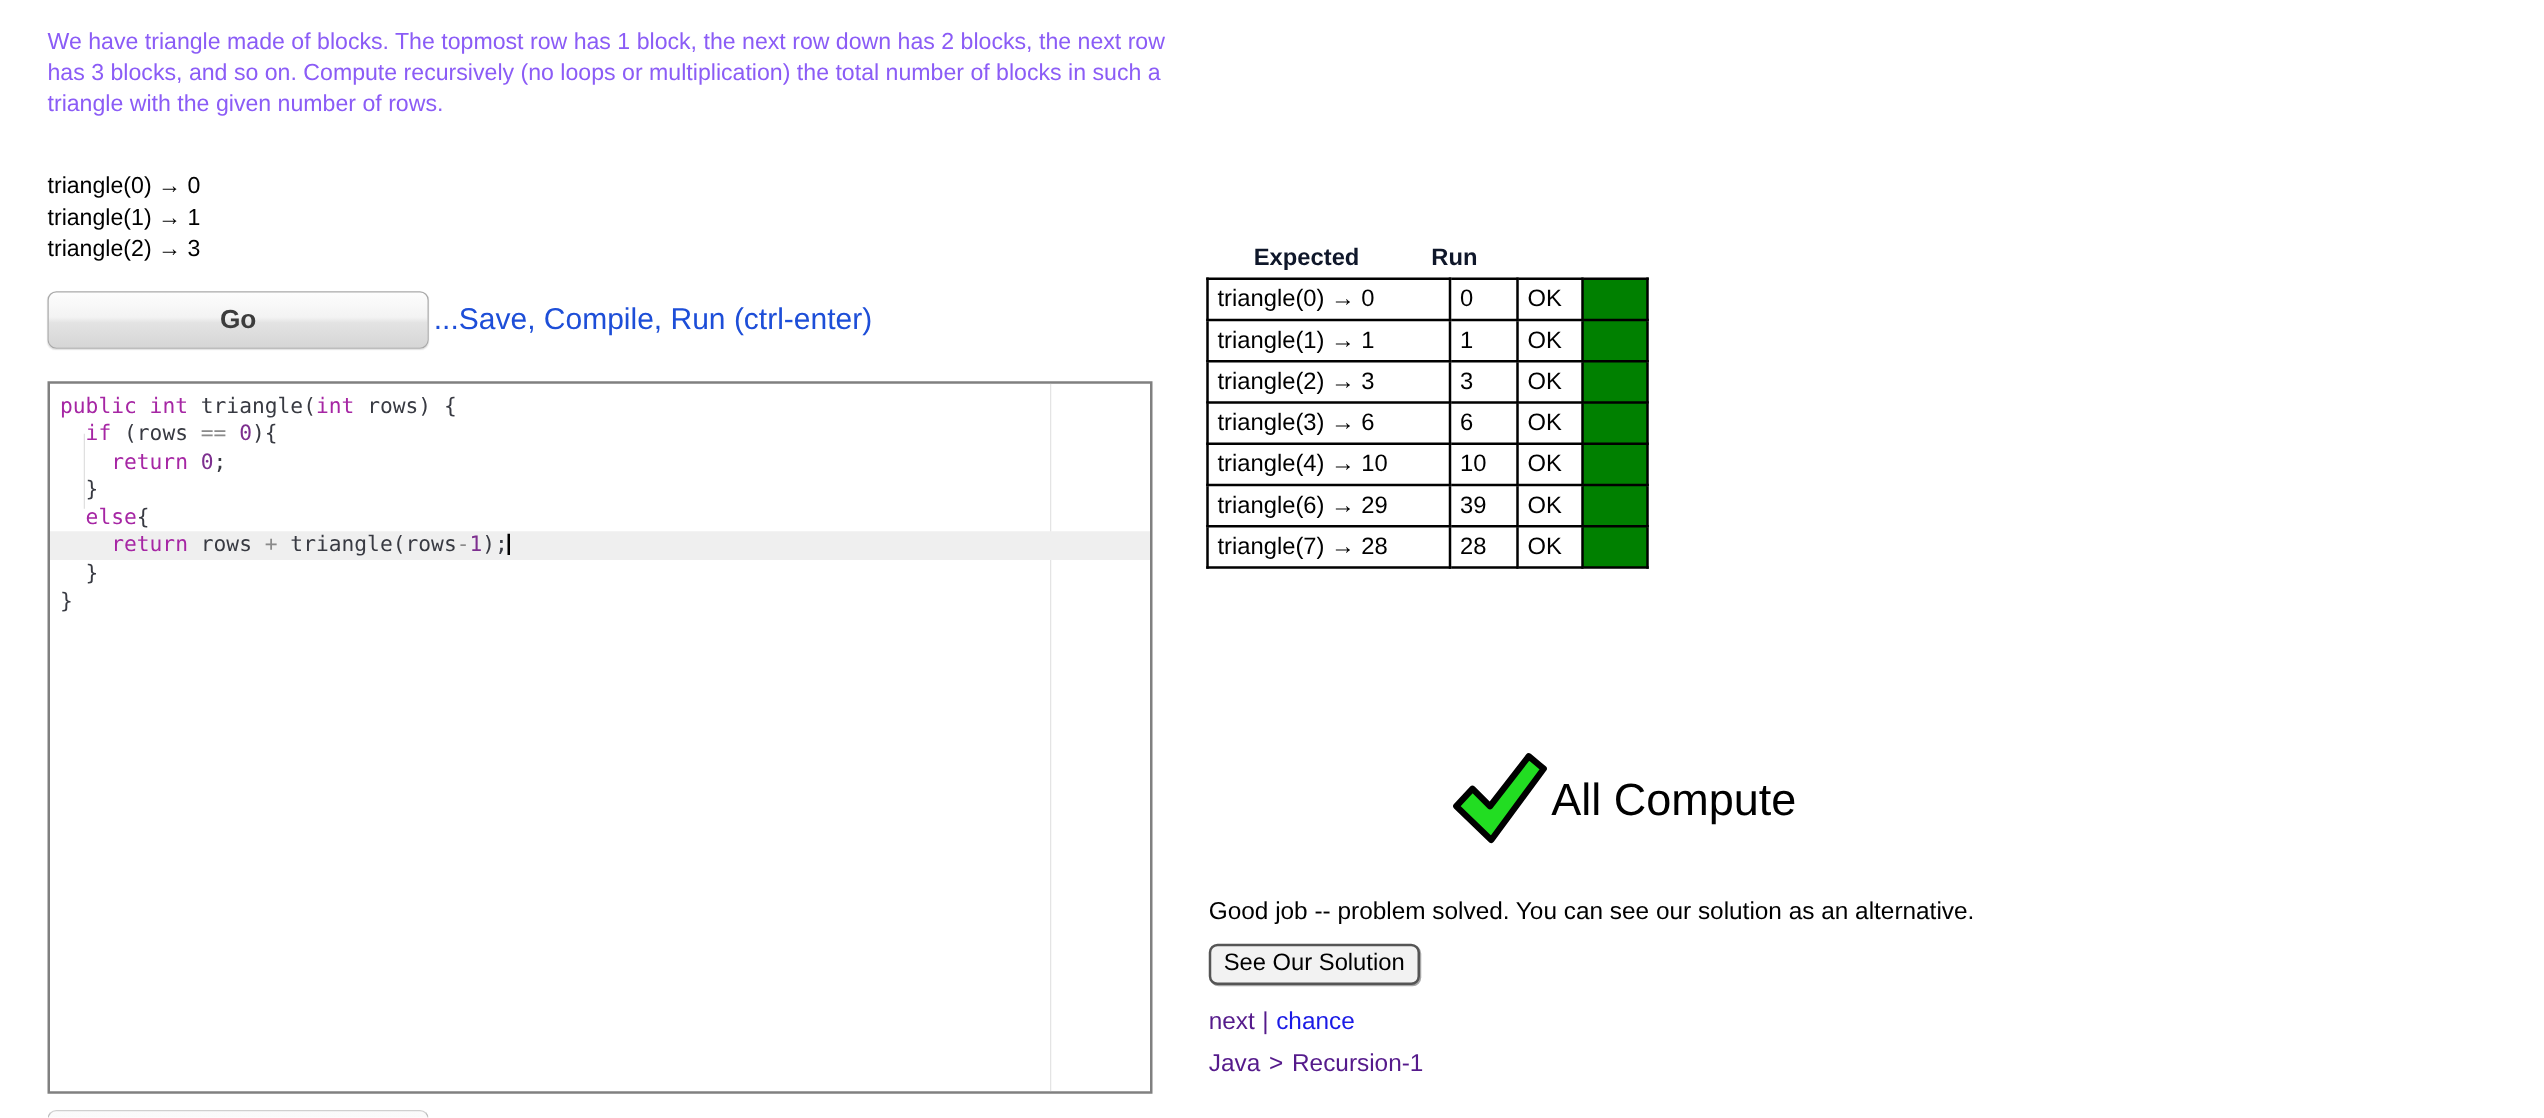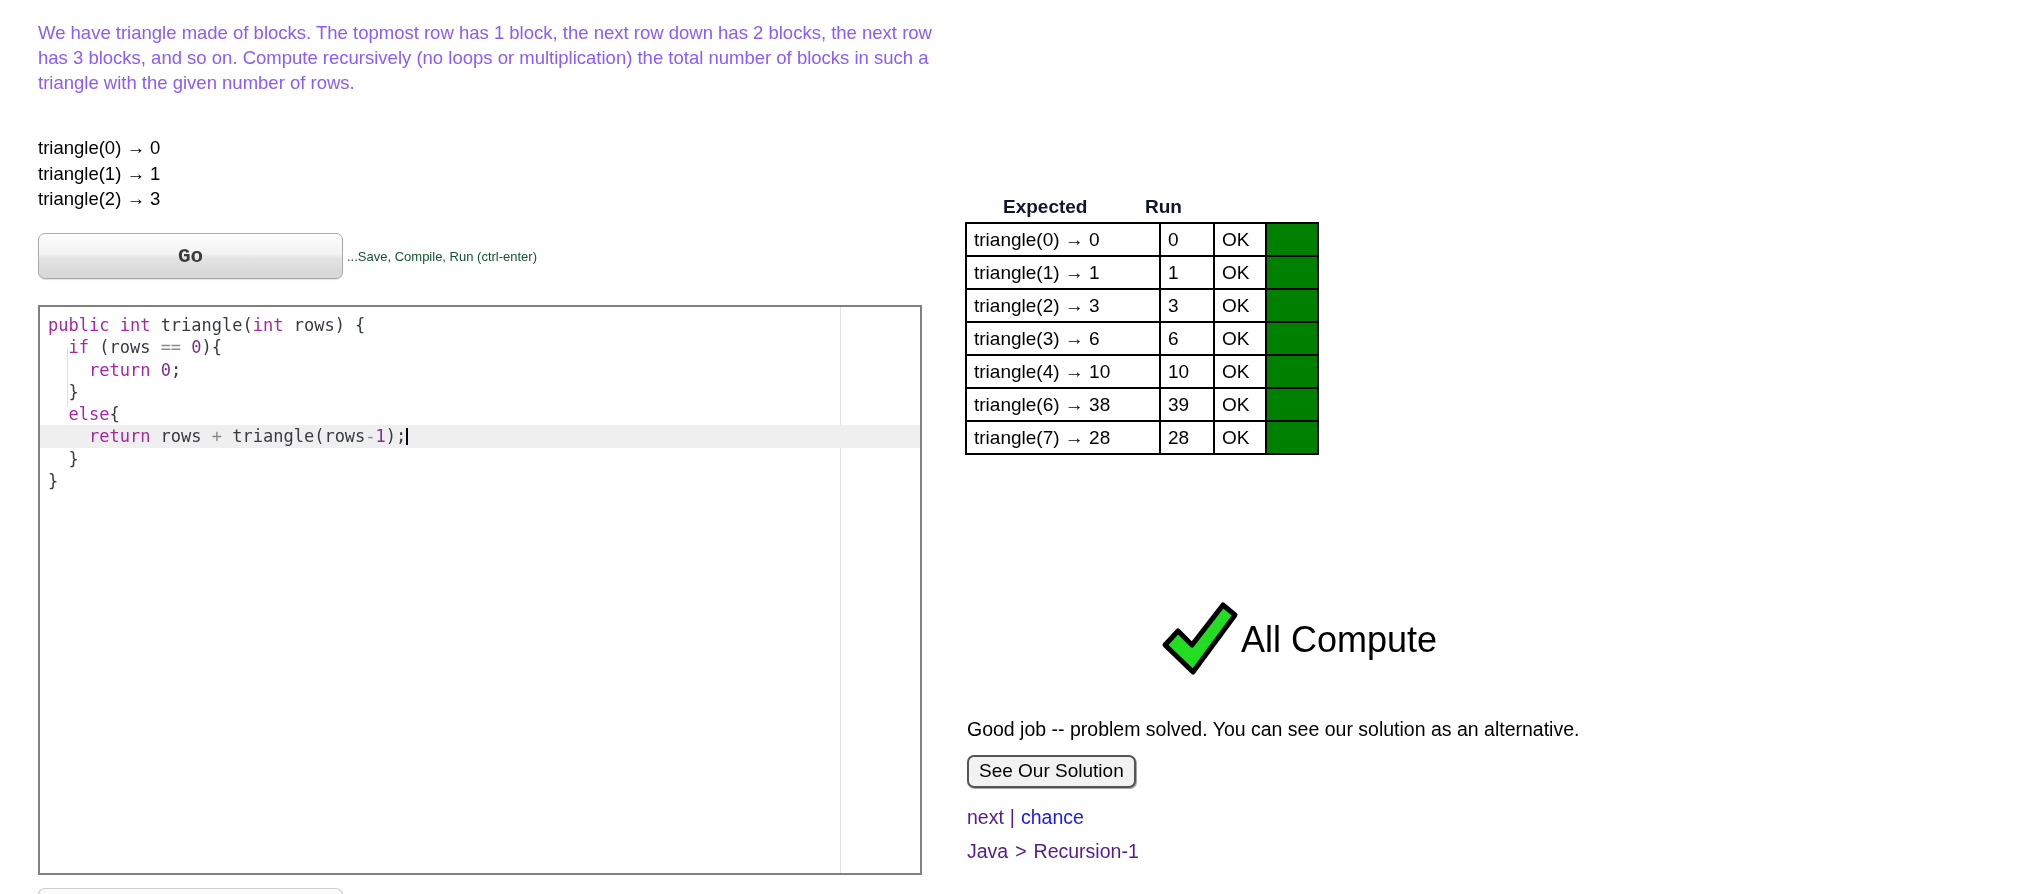--- a/index.html
+++ b/index.html
@@ -50,33 +50,33 @@
     display: flex;
     align-items: center;
   }
 
   #go-button {
     width: 305px;
     height: 46px;
     border: 1px solid #a9a9a9;
     border-radius: 7px;
     background: linear-gradient(to bottom, #fdfdfd 0%, #f3f3f3 45%, #e3e3e3 55%, #d6d6d6 100%);
-    font-family: Liberation Mono, monospace;
+    font-family: Liberation Sans, sans-serif;
     font-size: 21px;
     font-weight: bold;
     color: #3c3c3c;
     cursor: pointer;
     box-shadow: 0 1px 1px rgba(0,0,0,0.12);
     padding: 0;
   }
 
   #go-hint {
     margin-left: 4px;
-    font-size: 13px;
-    color: #14532d;
+    font-size: 24px;
+    color: #1d4ed8;
     white-space: nowrap;
   }
 
   
   #code-editor {
     position: absolute;
     left: 38px;
     top: 305px;
     width: 884px;
     height: 570px;
@@ -313,21 +313,21 @@
           <td class="c-status">OK</td>
           <td class="c-bar" style="background: rgb(0, 128, 0);"></td>
         </tr>
         <tr>
           <td class="c-expected">triangle(4) → 10</td>
           <td class="c-run">10</td>
           <td class="c-status">OK</td>
           <td class="c-bar" style="background: rgb(0, 128, 0);"></td>
         </tr>
         <tr>
-          <td class="c-expected">triangle(6) → 38</td>
+          <td class="c-expected">triangle(6) → 29</td>
           <td class="c-run">39</td>
           <td class="c-status">OK</td>
           <td class="c-bar" style="background: rgb(0, 128, 0);"></td>
         </tr>
         <tr>
           <td class="c-expected">triangle(7) → 28</td>
           <td class="c-run">28</td>
           <td class="c-status">OK</td>
           <td class="c-bar" style="background: rgb(0, 128, 0);"></td>
         </tr>

